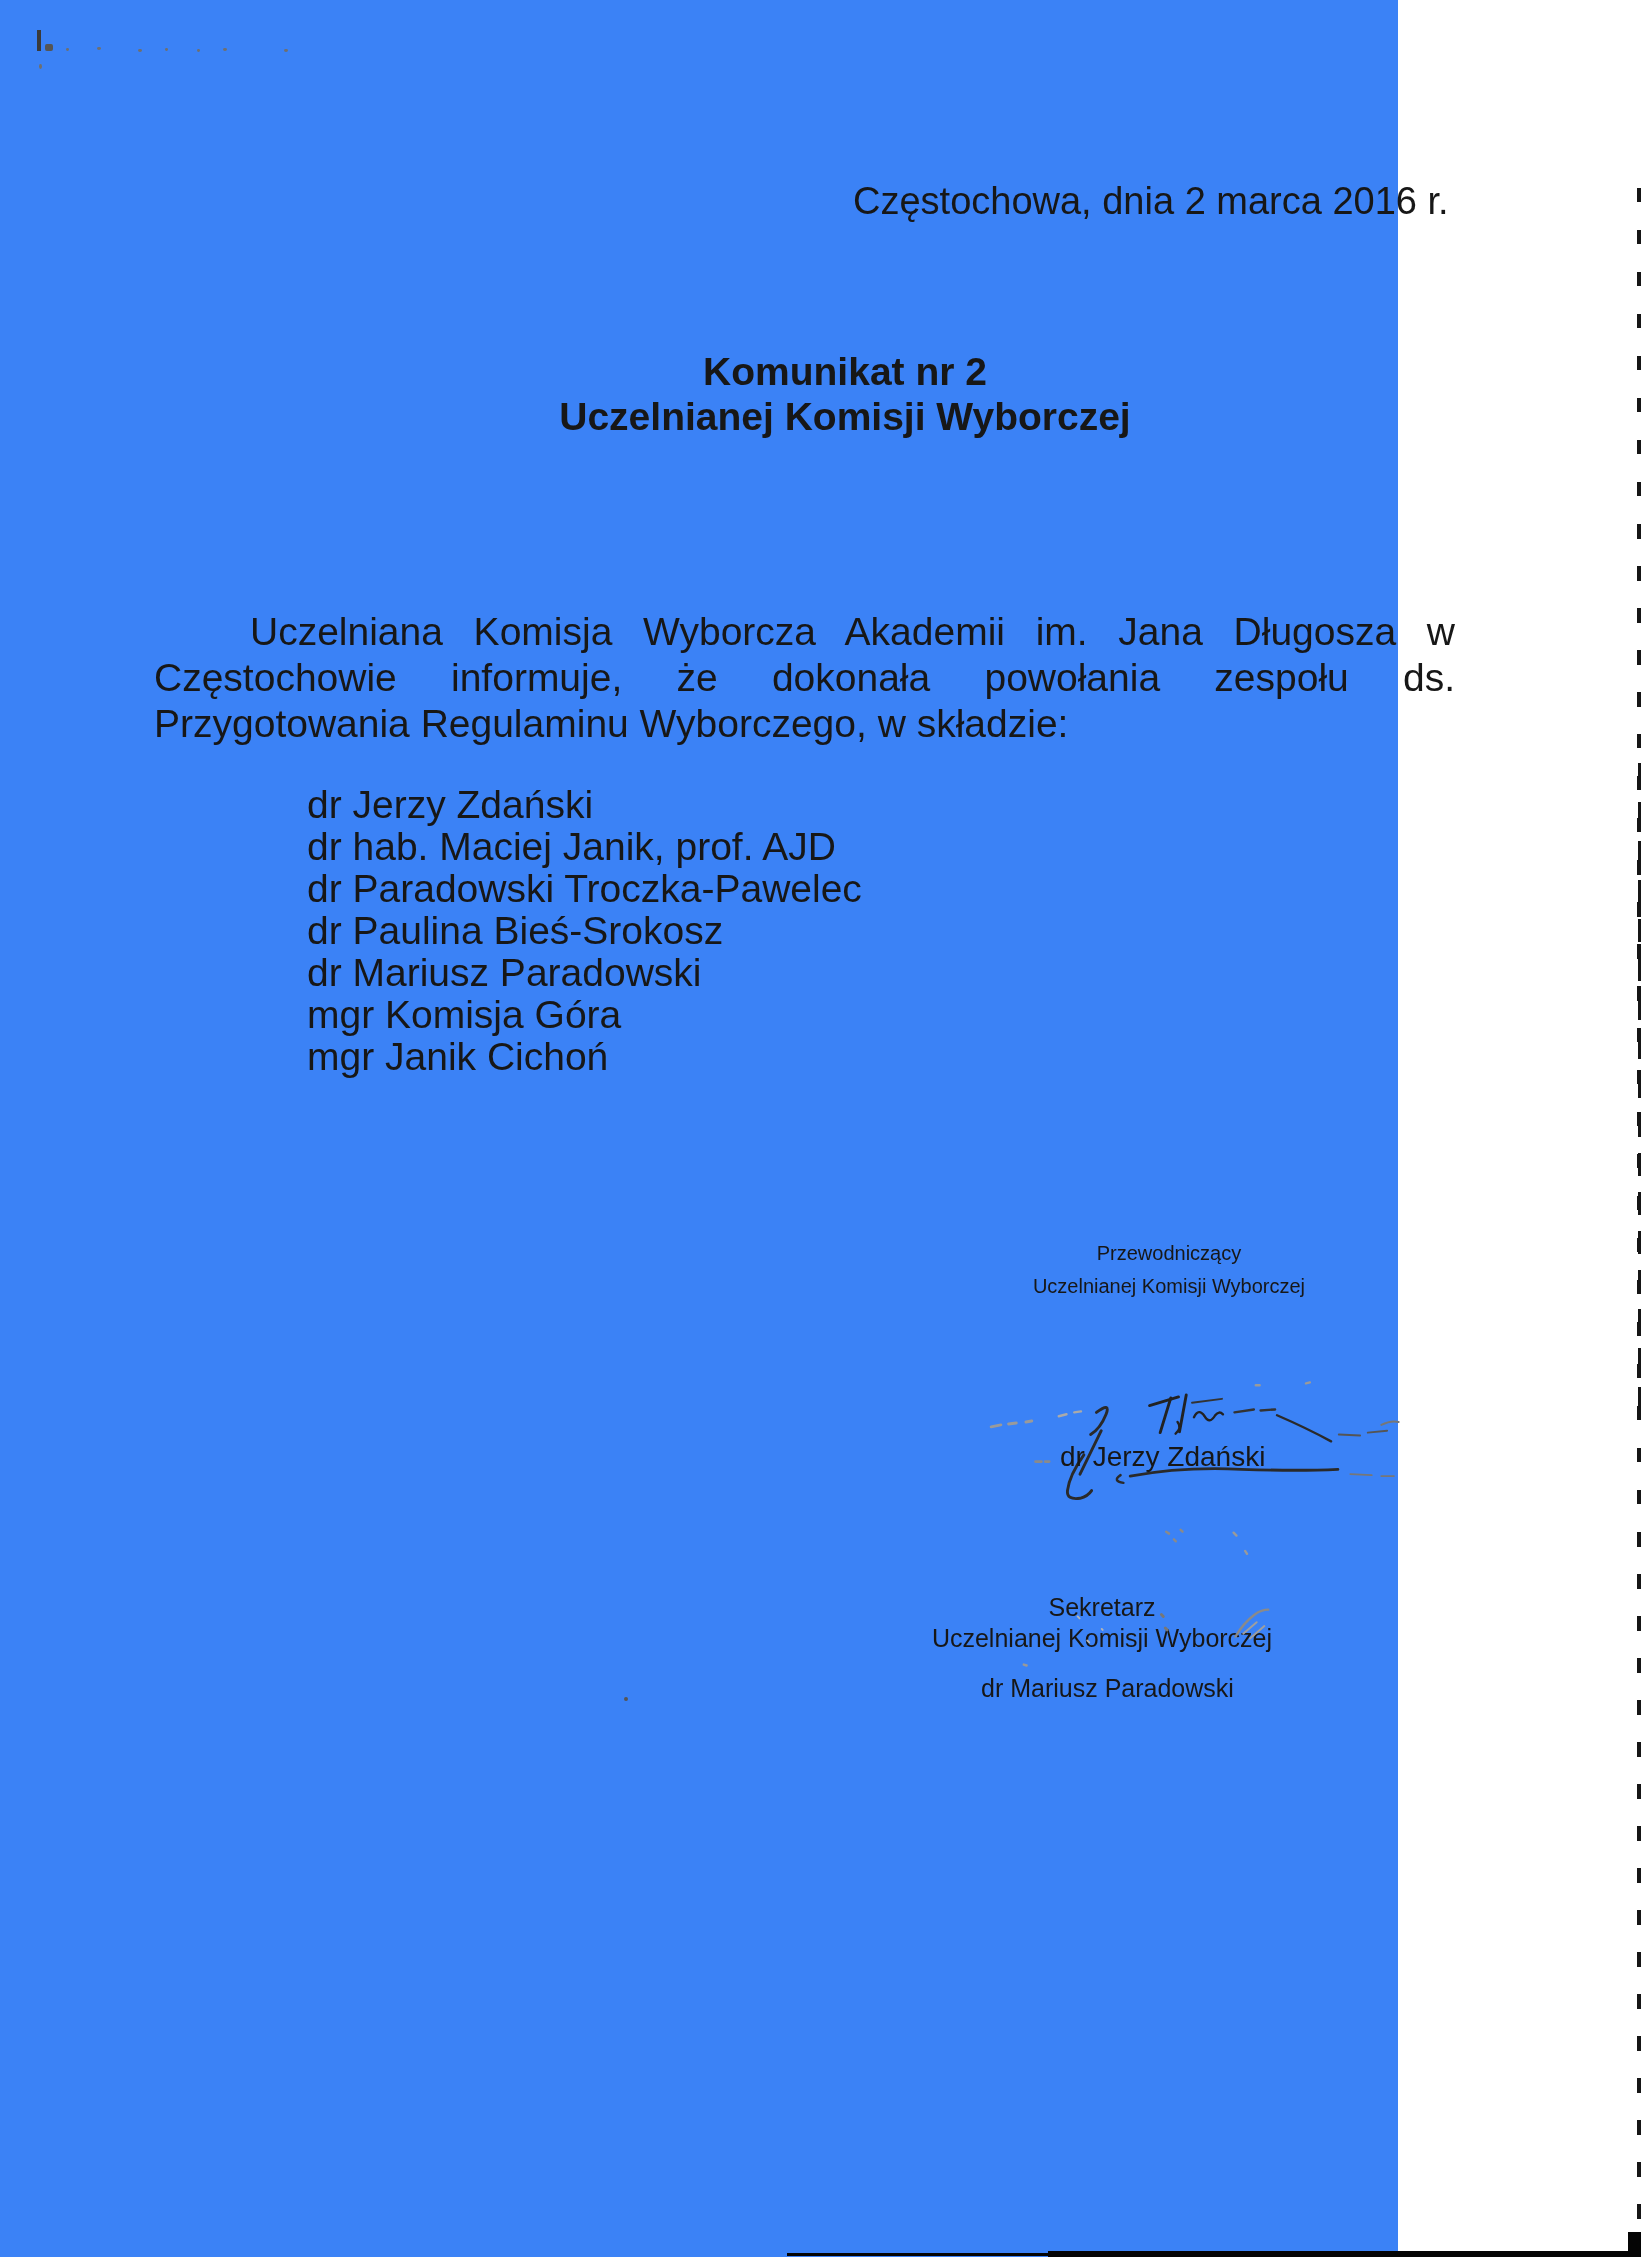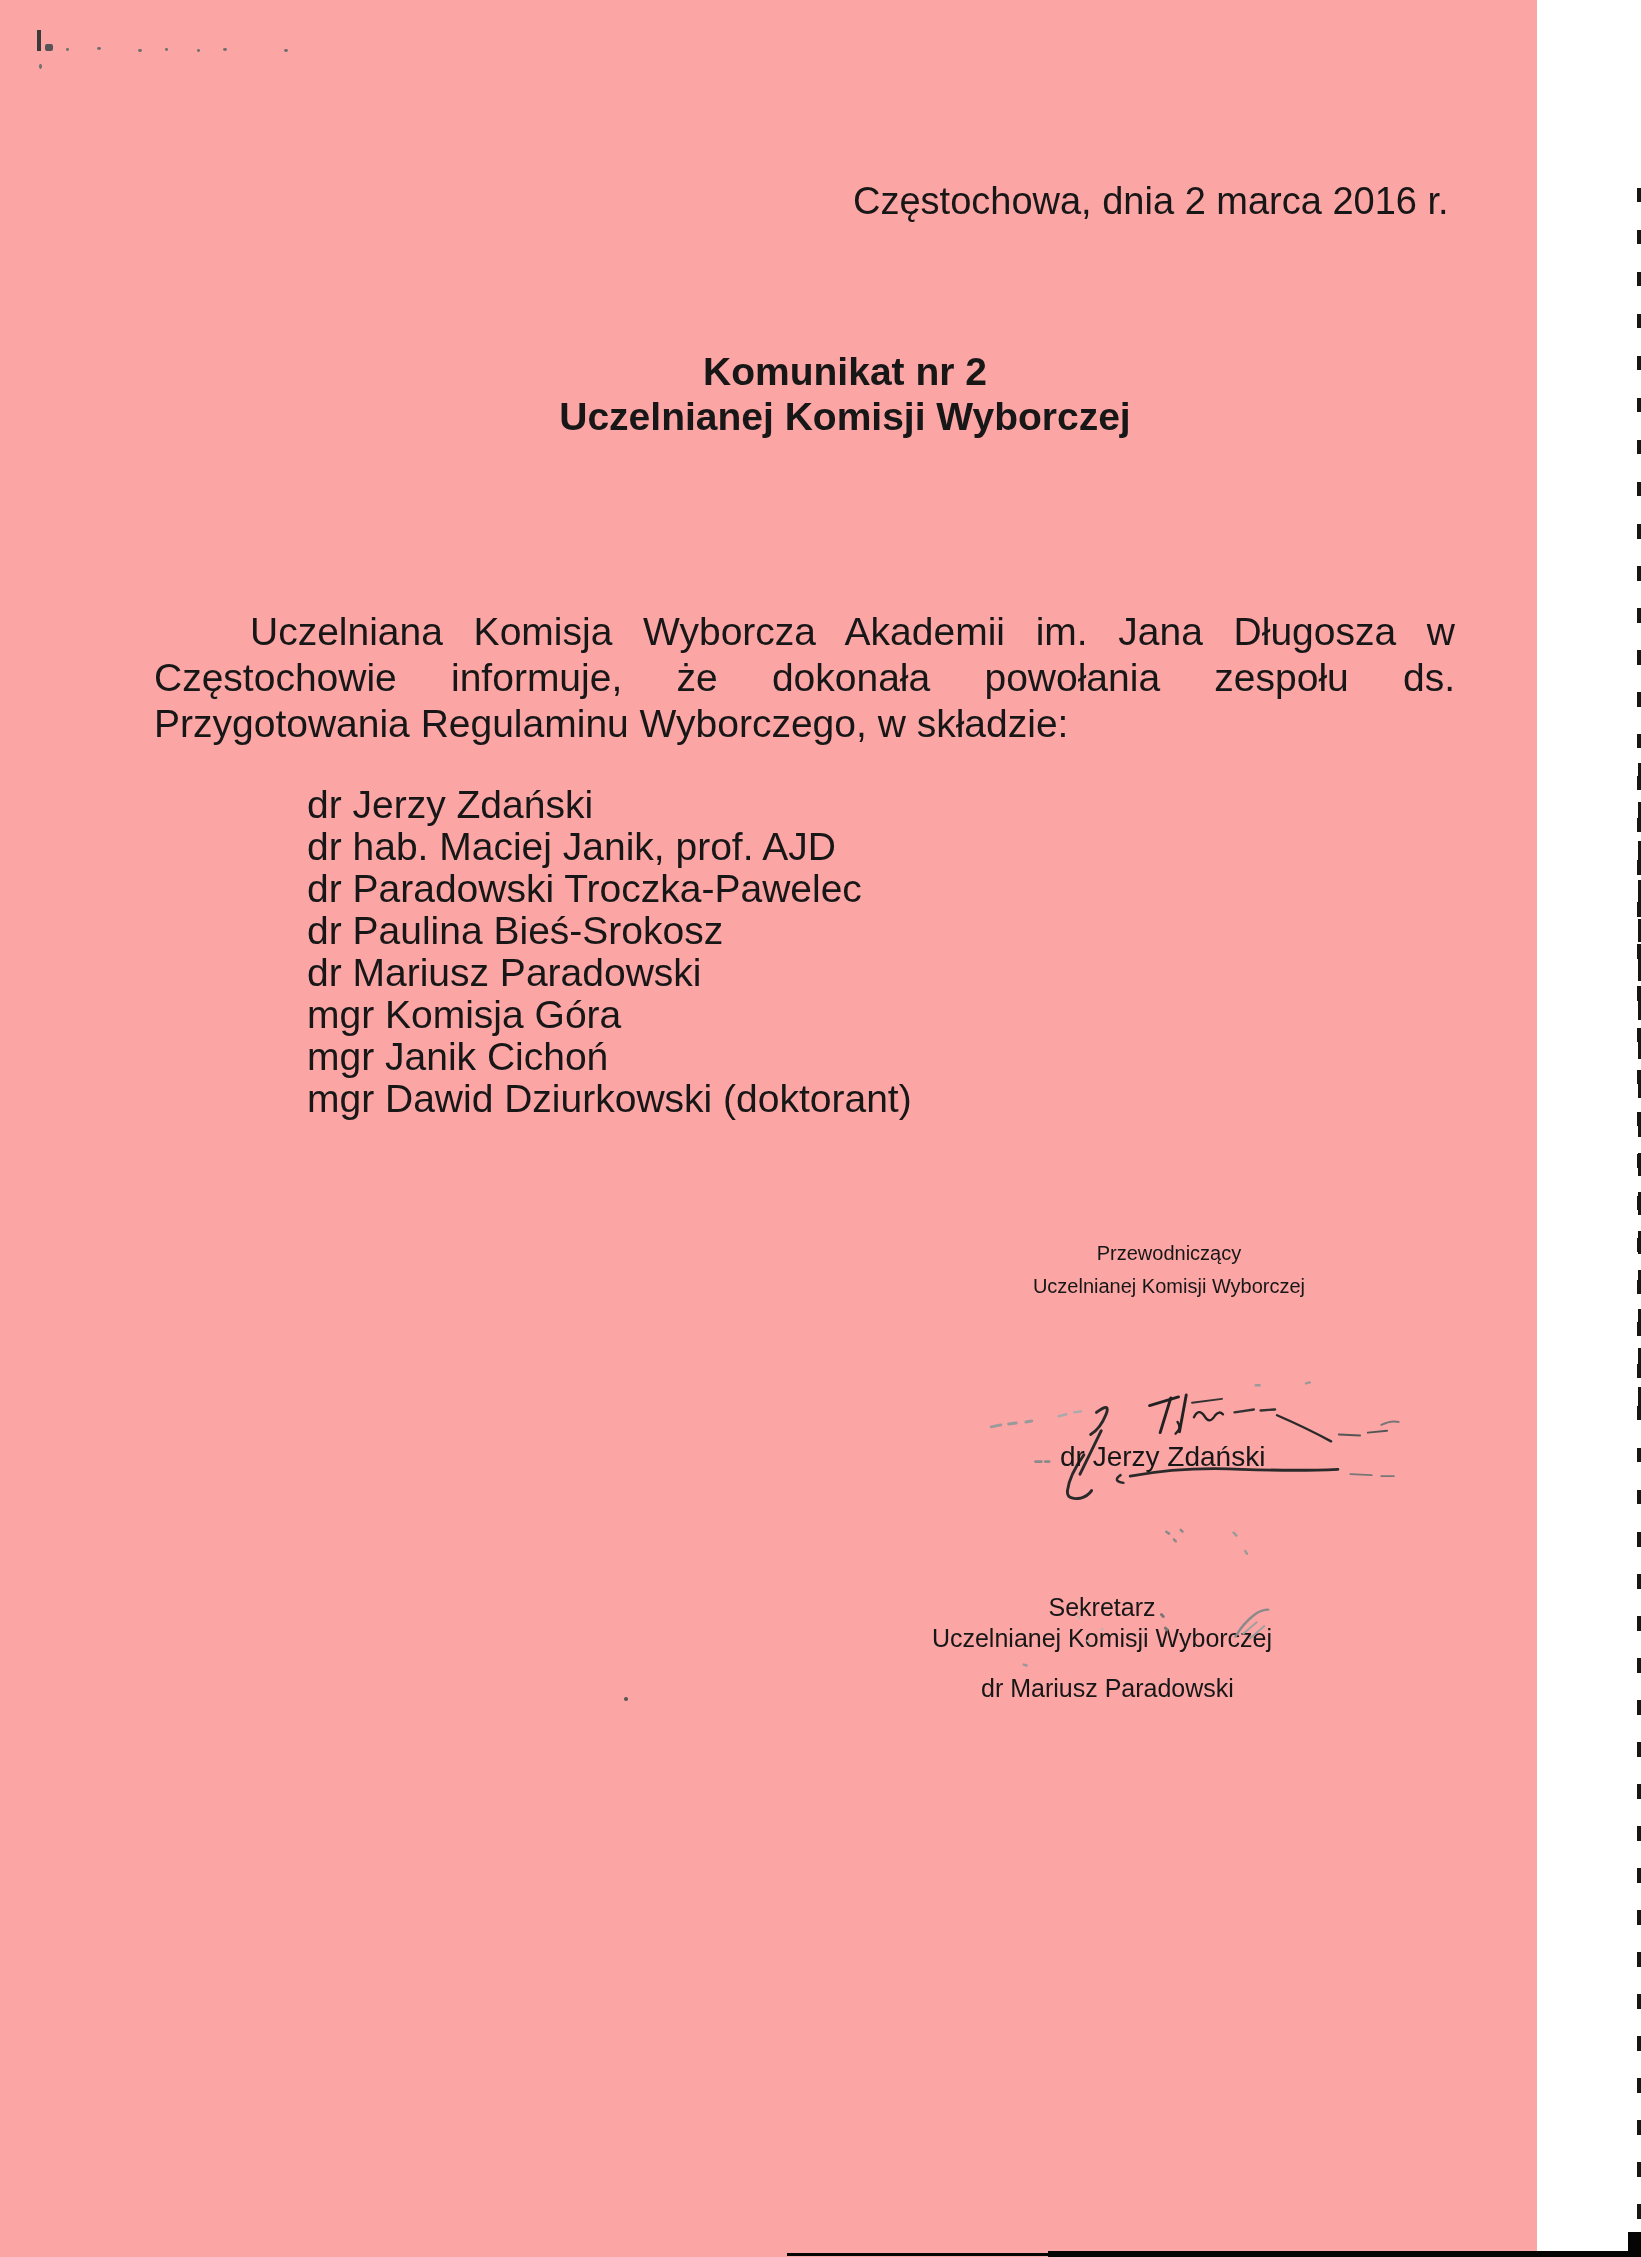--- a/index.html
+++ b/index.html
@@ -5,22 +5,22 @@
   html, body { margin: 0; padding: 0; }
   body {
     width: 1641px; height: 2257px;
     background: #ffffff;
     font-family: "Liberation Sans", "DejaVu Sans", sans-serif;
     color: #171717;
     overflow: hidden;
   }
   .page {
     position: relative;
-    width: 1537px; height: 2257px;
-    background: #fca5a5;
+    width: 1398px; height: 2257px;
+    background: #3b82f6;
   }
   
   .dateline {
     position: absolute; left: 853px; top: 180px;
     font-size: 38px; letter-spacing: 0px; white-space: nowrap;
   }
   
   .doc-title {
     position: absolute; left: 169px; top: 349px; width: 1352px;
     text-align: center; font-weight: bold;
@@ -107,21 +107,20 @@
   </div>
 
   <ul class="members">
     <li>dr Jerzy Zdański</li>
     <li>dr hab. Maciej Janik, prof. AJD</li>
     <li>dr Paradowski Troczka-Pawelec</li>
     <li>dr Paulina Bieś-Srokosz</li>
     <li>dr Mariusz Paradowski</li>
     <li>mgr Komisja Góra</li>
     <li>mgr Janik Cichoń</li>
-    <li>mgr Dawid Dziurkowski (doktorant)</li>
   </ul>
 
   <div class="sig-chair-role">
     <div>Przewodniczący</div>
     <div>Uczelnianej Komisji Wyborczej</div>
   </div>
 
   <svg class="sig-svg" style="left:966px; top:1366px;" width="454" height="169" viewBox="0 0 470 175">
     <g fill="none" stroke-linecap="round">
 

